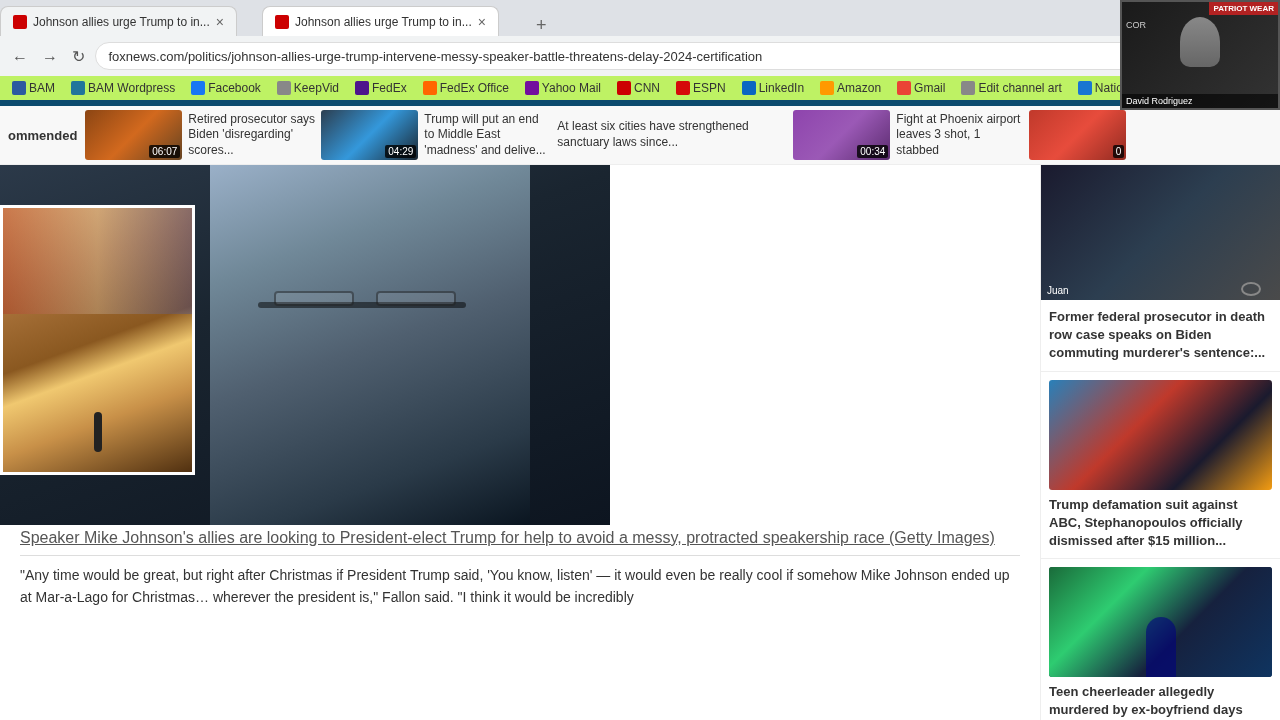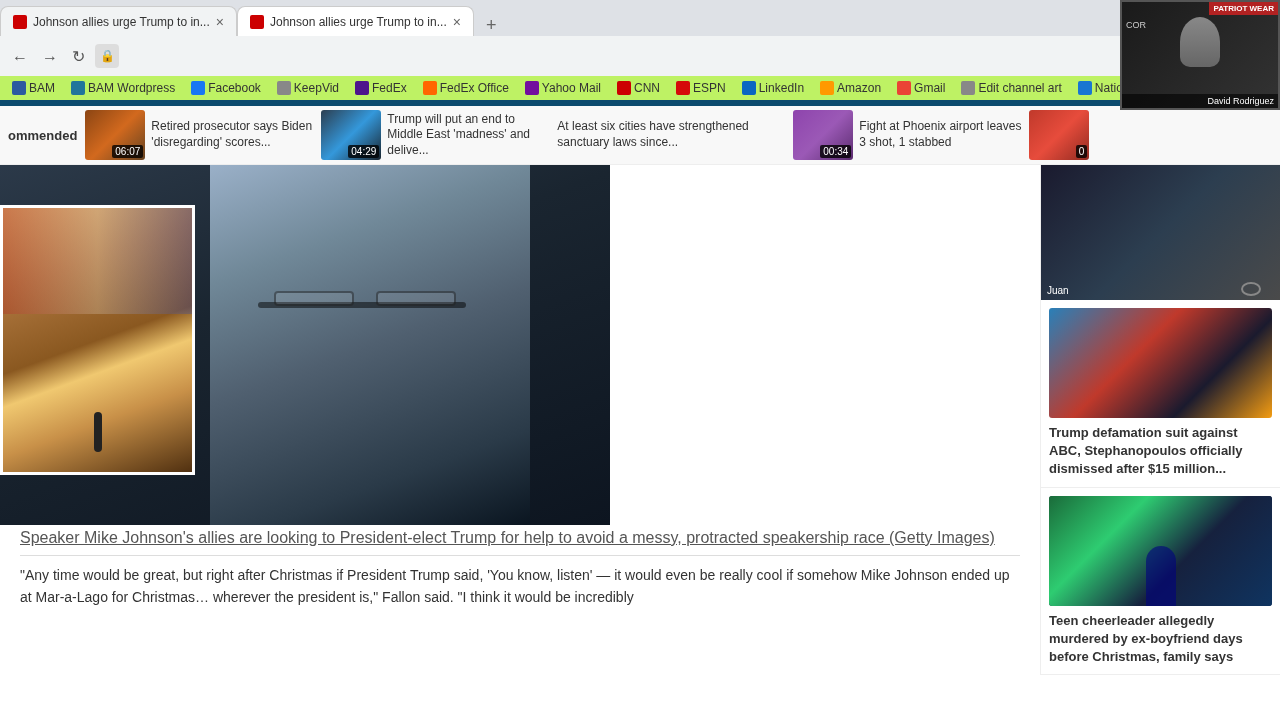--- a/index.html
+++ b/index.html
@@ -1,20 +1,20 @@
 <!DOCTYPE html>
 <html><head>
   <meta charset="utf-8">
   <style>
     * { margin: 0; padding: 0; box-sizing: border-box; }
     body { font-family: Arial, sans-serif; font-size: 13px; background: #fff; width: 1280px; height: 720px; overflow: hidden; }
 
     
     .browser-chrome { background: #dee1e6; width: 100%; }
-    .tab-bar { display: flex; align-items: flex-end; padding: 6px 0 0 0; background: #dee1e6; height: 36px; }
+    .tab-bar { display: flex; align-items: flex-end; padding: 6px 0 0 0; background: #dee1e6; height: 36px; gap: 25px; }
     .tab { display: flex; align-items: center; background: #f1f3f4; height: 30px; padding: 0 12px; border-radius: 8px 8px 0 0; font-size: 12px; color: #333; max-width: 240px; min-width: 180px; position: relative; border: 1px solid #ccc; border-bottom: none; }
     .tab.active { background: #fff; z-index: 2; }
     .tab-favicon { width: 14px; height: 14px; margin-right: 6px; display: inline-block; background: #c00; border-radius: 2px; }
     .tab-title { flex: 1; overflow: hidden; white-space: nowrap; text-overflow: ellipsis; font-size: 12px; }
     .tab-close { margin-left: 6px; cursor: pointer; color: #666; font-size: 14px; }
     .new-tab { background: none; border: none; font-size: 18px; color: #666; padding: 0 8px; cursor: pointer; margin-left: 4px; }
 
     .address-bar-row { display: flex; align-items: center; background: #f1f3f4; padding: 4px 8px; height: 40px; gap: 6px; }
     .nav-btn { background: none; border: none; font-size: 16px; color: #555; cursor: pointer; padding: 4px; border-radius: 50%; }
     .address-bar { flex: 1; height: 28px; border-radius: 14px; border: none; background: #fff; padding: 0 12px; font-size: 13px; color: #333; outline: none; border: 1px solid #ddd; }
@@ -30,21 +30,21 @@
     .page-content { display: flex; height: calc(720px - 36px - 40px - 30px); overflow: hidden; background: #fff; }
 
     
     .main-area { flex: 1; overflow: hidden; padding: 0; position: relative; }
 
     
     .recommended-bar { background: #f8f8f8; border-bottom: 1px solid #eee; padding: 4px 8px; display: flex; align-items: center; gap: 8px; overflow: hidden; }
     .rec-label { font-size: 13px; font-weight: bold; color: #333; white-space: nowrap; }
     .rec-items { display: flex; gap: 6px; overflow: hidden; }
     .rec-item { display: flex; align-items: center; gap: 6px; cursor: pointer; min-width: 220px; max-width: 230px; }
-    .rec-thumb { position: relative; width: 60px; height: 50px; background: #000000; border-radius: 3px; overflow: hidden; flex-shrink: 0; }
+    .rec-thumb { position: relative; width: 97px; height: 50px; background: #000000; border-radius: 3px; overflow: hidden; flex-shrink: 0; }
     .rec-thumb-inner { width: 100%; height: 100%; background: linear-gradient(135deg, #666, #333); }
     .rec-duration { position: absolute; bottom: 2px; right: 2px; background: rgba(0,0,0,0.8); color: #fff; font-size: 10px; padding: 1px 3px; border-radius: 2px; }
     .rec-text { font-size: 12px; color: #333; line-height: 1.3; overflow: hidden; display: -webkit-box; -webkit-line-clamp: 3; -webkit-box-orient: vertical; }
     .main-image-container { width: 630px; height: 360px; background: linear-gradient(180deg, #1a1a2e 0%, #4a6080 50%, #2c3e50 100%); position: relative; margin: 0 -20px; overflow: hidden; }
     .main-image-bg { width: 100%; height: 100%; background: linear-gradient(160deg, #2c3a4a 0%, #1a2530 40%, #0d1520 100%); }
     .trump-inset { position: absolute; left: 20px; top: 40px; width: 195px; height: 270px; background: linear-gradient(160deg, #c8a870 20%, #8b5e3c 60%, #3a2010 100%); border: 3px solid #fff; overflow: hidden; }
     .johnson-main { position: absolute; right: 80px; top: 0; width: 320px; height: 360px; background: linear-gradient(160deg, #b8c8d8 10%, #7890a8 40%, #3a4a5a 80%); overflow: hidden; }
     .caption-text { font-size: 16px; color: #555; margin: 4px 0 8px; text-decoration: underline; }
     .article-body { font-size: 14px; color: #333; line-height: 1.6; }
 
@@ -88,21 +88,21 @@
     .sidebar-img-3 { background: linear-gradient(135deg, #2c3e50, #16213e, #0f3460); }
   </style>
 </head>
 <body>
 
 <div class="pip-video">
   <div class="pip-bg">
     <div style="position:absolute;top:0;right:0;background:#b22222;color:#fff;font-size:8px;font-weight:bold;padding:2px 4px;">PATRIOT
 WEAR</div>
     <div style="position:absolute;top:16px;left:0;color:#ccc;font-size:9px;padding:2px 4px;">COR</div>
-    <div style="position:absolute;bottom:0;left:0;right:0;background:rgba(0,0,0,0.6);color:#fff;font-size:9px;padding:2px 4px;text-align:right;">David Rodriguez</div>
+    <div style="position:absolute;bottom:0;left:0;right:0;background:rgba(0,0,0,0.6);color:#fff;font-size:9px;padding:2px 4px;text-align:left;">David Rodriguez</div>
 
     <div style="position:absolute;top:15px;left:50%;transform:translateX(-50%);width:40px;height:50px;background:linear-gradient(180deg,#888 0%,#666 100%);border-radius:50% 50% 10px 10px;"></div>
   </div>
 </div>
 
 <div class="browser-chrome">
 
   <div class="tab-bar">
     <div class="tab">
       <span class="tab-favicon bm-cnn"></span>
@@ -114,20 +114,21 @@
       <span class="tab-title">Johnson allies urge Trump to in...</span>
       <span class="tab-close">×</span>
     </div>
     <button class="new-tab">+</button>
   </div>
 
   <div class="address-bar-row">
     <button class="nav-btn">←</button>
     <button class="nav-btn">→</button>
     <button class="nav-btn">↻</button>
+    <input class="address-bar" type="text" value="foxnews.com/politics/johnson-allies-urge-trump-intervene-messy-speaker-battle-threatens-delay-2024-certification" style="">
     <div class="extensions">
       <div class="ext-icon" style="background:#ddd;">🔒</div>
     </div>
   </div>
 
   <div class="bookmarks-bar">
     <div class="bookmark-item">
       <span class="bm-icon bm-bam"></span>
       <span>BAM</span>
     </div>
@@ -271,20 +272,23 @@
         <div class="sidebar-video-top">
           <div class="sidebar-video-overlay">
             <div style="width:100%;height:100%;background:linear-gradient(135deg,#1a1a2e,#2c3e50,#4a4a4a);position:relative;">
               <div style="position:absolute;bottom:4px;left:6px;color:#fff;font-size:10px;">Juan</div>
 
               <div style="position:absolute;bottom:4px;right:20px;width:20px;height:14px;border:2px solid #888;border-radius:50%;"></div>
             </div>
           </div>
         </div>
 
+        <div class="sidebar-item-card">
+          <p class="sidebar-headline">Former federal prosecutor in death row case speaks on Biden commuting murderer's sentence:...</p>
+        </div>
 
         <div class="sidebar-item-card">
           <div class="sidebar-item-thumb sidebar-img-2">
             <div style="width:100%;height:100%;background:linear-gradient(135deg,#2980b9 0%,#c0392b 40%,#1a1a2e 70%,#f39c12 100%);"></div>
           </div>
           <p class="sidebar-headline">Trump defamation suit against ABC, Stephanopoulos officially dismissed after $15 million...</p>
         </div>
 
         <div class="sidebar-item-card">
           <div class="sidebar-item-thumb sidebar-img-3">

